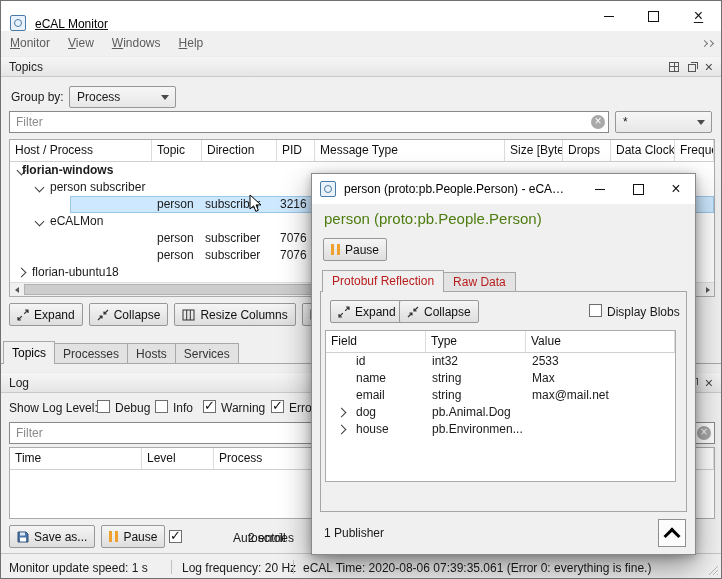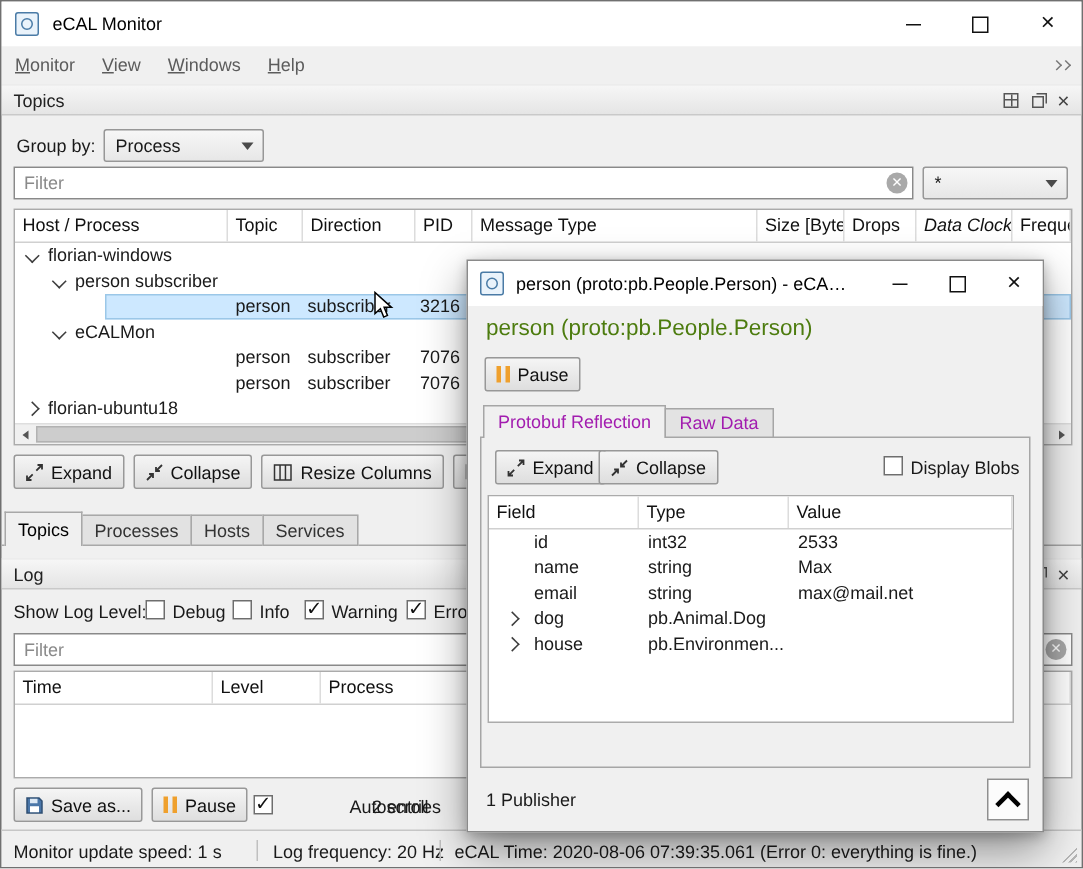--- a/index.html
+++ b/index.html
@@ -1,20 +1,20 @@
 <!DOCTYPE html>
 <html><head>
 <meta charset="utf-8">
 <style>
   html,body{margin:0;padding:0;}
   body{width:722px;height:579px;overflow:hidden;font-family:"Liberation Sans","DejaVu Sans",sans-serif;font-size:12px;color:#1a1a1a;background:#f0f0f0;}
   #win{position:relative;width:722px;height:579px;background:#f0f0f0;border:1px solid #707070;box-sizing:border-box;overflow:hidden;}
   .lbl{position:absolute;white-space:nowrap;}
   
-  .titlebar{position:absolute;left:0;top:0;right:0;height:30px;background:#ffffff;display:flex;align-items:center;}
+  .titlebar{position:absolute;left:0;top:0;right:0;height:30px;background:#ffffff;display:flex;align-items:flex-end;text-decoration:underline;}
   .app-icon{width:14px;height:14px;margin-left:9px;border:1px solid #4a7ba6;background:#eaf3fb;border-radius:2px;position:relative;flex:0 0 auto;}
   .app-icon::after{content:"";position:absolute;left:3px;top:3px;width:6px;height:6px;border:1px solid #4a7ba6;border-radius:50%;}
   .title-text{margin-left:9px;color:#000;}
   .win-controls{margin-left:auto;display:flex;height:100%;}
   .win-btn{width:45px;height:100%;display:flex;align-items:center;justify-content:center;}
   .glyph-min{width:10px;height:1px;background:#111;display:inline-block;}
   .glyph-max{width:9px;height:9px;border:1px solid #111;display:inline-block;}
   .glyph-close{display:inline-block;font-size:16px;line-height:10px;color:#111;}
   .glyph-close::before{content:"×";}
   
@@ -78,21 +78,21 @@
   .statusbar{position:absolute;left:0;right:0;top:552px;bottom:0;border-top:1px solid #c6c6c6;background:#f0f0f0;}
   .vsep{position:absolute;width:1px;height:14px;background:#c0c0c0;top:6px;}
   .grip{position:absolute;right:3px;bottom:3px;width:11px;height:11px;background:linear-gradient(135deg,transparent 0 55%,#b5b5b5 55% 62%,transparent 62% 74%,#b5b5b5 74% 81%,transparent 81% 93%,#b5b5b5 93%);}
   
   .dialog{position:absolute;left:310px;top:172px;width:385px;height:382px;background:#f0f0f0;border:1px solid #8a8a8a;box-sizing:border-box;box-shadow:0 12px 28px rgba(0,0,0,.4),0 2px 8px rgba(0,0,0,.25);z-index:5;}
   .dlg-titlebar{height:30px;background:#fff;display:flex;align-items:center;}
   .dlg-title{margin-left:8px;white-space:nowrap;overflow:hidden;text-overflow:ellipsis;max-width:250px;color:#000;}
   .dlg-titlebar .win-btn{width:38px;}
   .dlg-heading{position:absolute;left:12px;top:36px;font-size:15px;color:#4d7c0f;white-space:nowrap;}
   .dlg-tabs{position:absolute;left:10px;top:96px;height:22px;display:flex;align-items:flex-end;z-index:2;}
-  .dtab{height:20px;line-height:19px;padding:0 9px;background:#e3e3e3;border:1px solid #a6a6a6;margin-right:-1px;box-sizing:border-box;color:#a21caf;}
+  .dtab{height:20px;line-height:19px;padding:0 9px;background:#e3e3e3;border:1px solid #a6a6a6;margin-right:-1px;box-sizing:border-box;color:#b91c1c;}
   .dtab.active{height:22px;line-height:21px;background:#f0f0f0;border-bottom:none;}
   .dlg-pane{position:absolute;left:8px;top:117px;width:367px;height:221px;border:1px solid #a6a6a6;box-sizing:border-box;}
   .publine{position:absolute;left:8px;top:198px;font-size:11px;white-space:nowrap;color:#111;}
   .upbtn{position:absolute;right:9px;top:345px;width:28px;height:28px;background:#fcfcfc;border:1px solid #8f8f8f;display:flex;align-items:center;justify-content:center;padding:0;}
   .chev-up{display:inline-block;width:9px;height:9px;border-left:3px solid #000;border-top:3px solid #000;transform:rotate(45deg);margin-top:5px;}
   .cursor{position:absolute;left:248px;top:193px;z-index:8;pointer-events:none;}
 </style>
 </head>
 <body>
 
@@ -151,26 +151,26 @@
 
   <div class="tablebox" style="left:8px;top:138px;width:706px;height:158px;">
     <div class="thead">
       <span class="th" style="width:142px;">Host / Process</span>
       <span class="th" style="width:50px;">Topic</span>
       <span class="th" style="width:75px;">Direction</span>
       <span class="th" style="width:38px;">PID</span>
       <span class="th" style="width:190px;">Message Type</span>
       <span class="th" style="width:58px;">Size [Byte]</span>
       <span class="th" style="width:48px;">Drops</span>
-      <span class="th" style="width:64px;font-style:italic;">Data Clock</span>
+      <span class="th" style="width:64px;">Data Clock</span>
       <span class="th fill">Frequency [</span>
     </div>
     <div class="trow">
       <span class="chev down" style="left:8px;"></span>
-      <span class="cell" style="left:22px;">florian-windows</span>
+      <span class="cell" style="left:12px;font-weight:bold;">florian-windows</span>
     </div>
     <div class="trow">
       <span class="chev down" style="left:26px;"></span>
       <span class="cell" style="left:40px;">person subscriber</span>
     </div>
     <div class="trow">
       <span class="rowhl"></span>
       <span class="cell" style="left:147px;">person</span>
       <span class="cell" style="left:195px;">subscriber</span>
       <span class="cell" style="left:270px;">3216</span>

